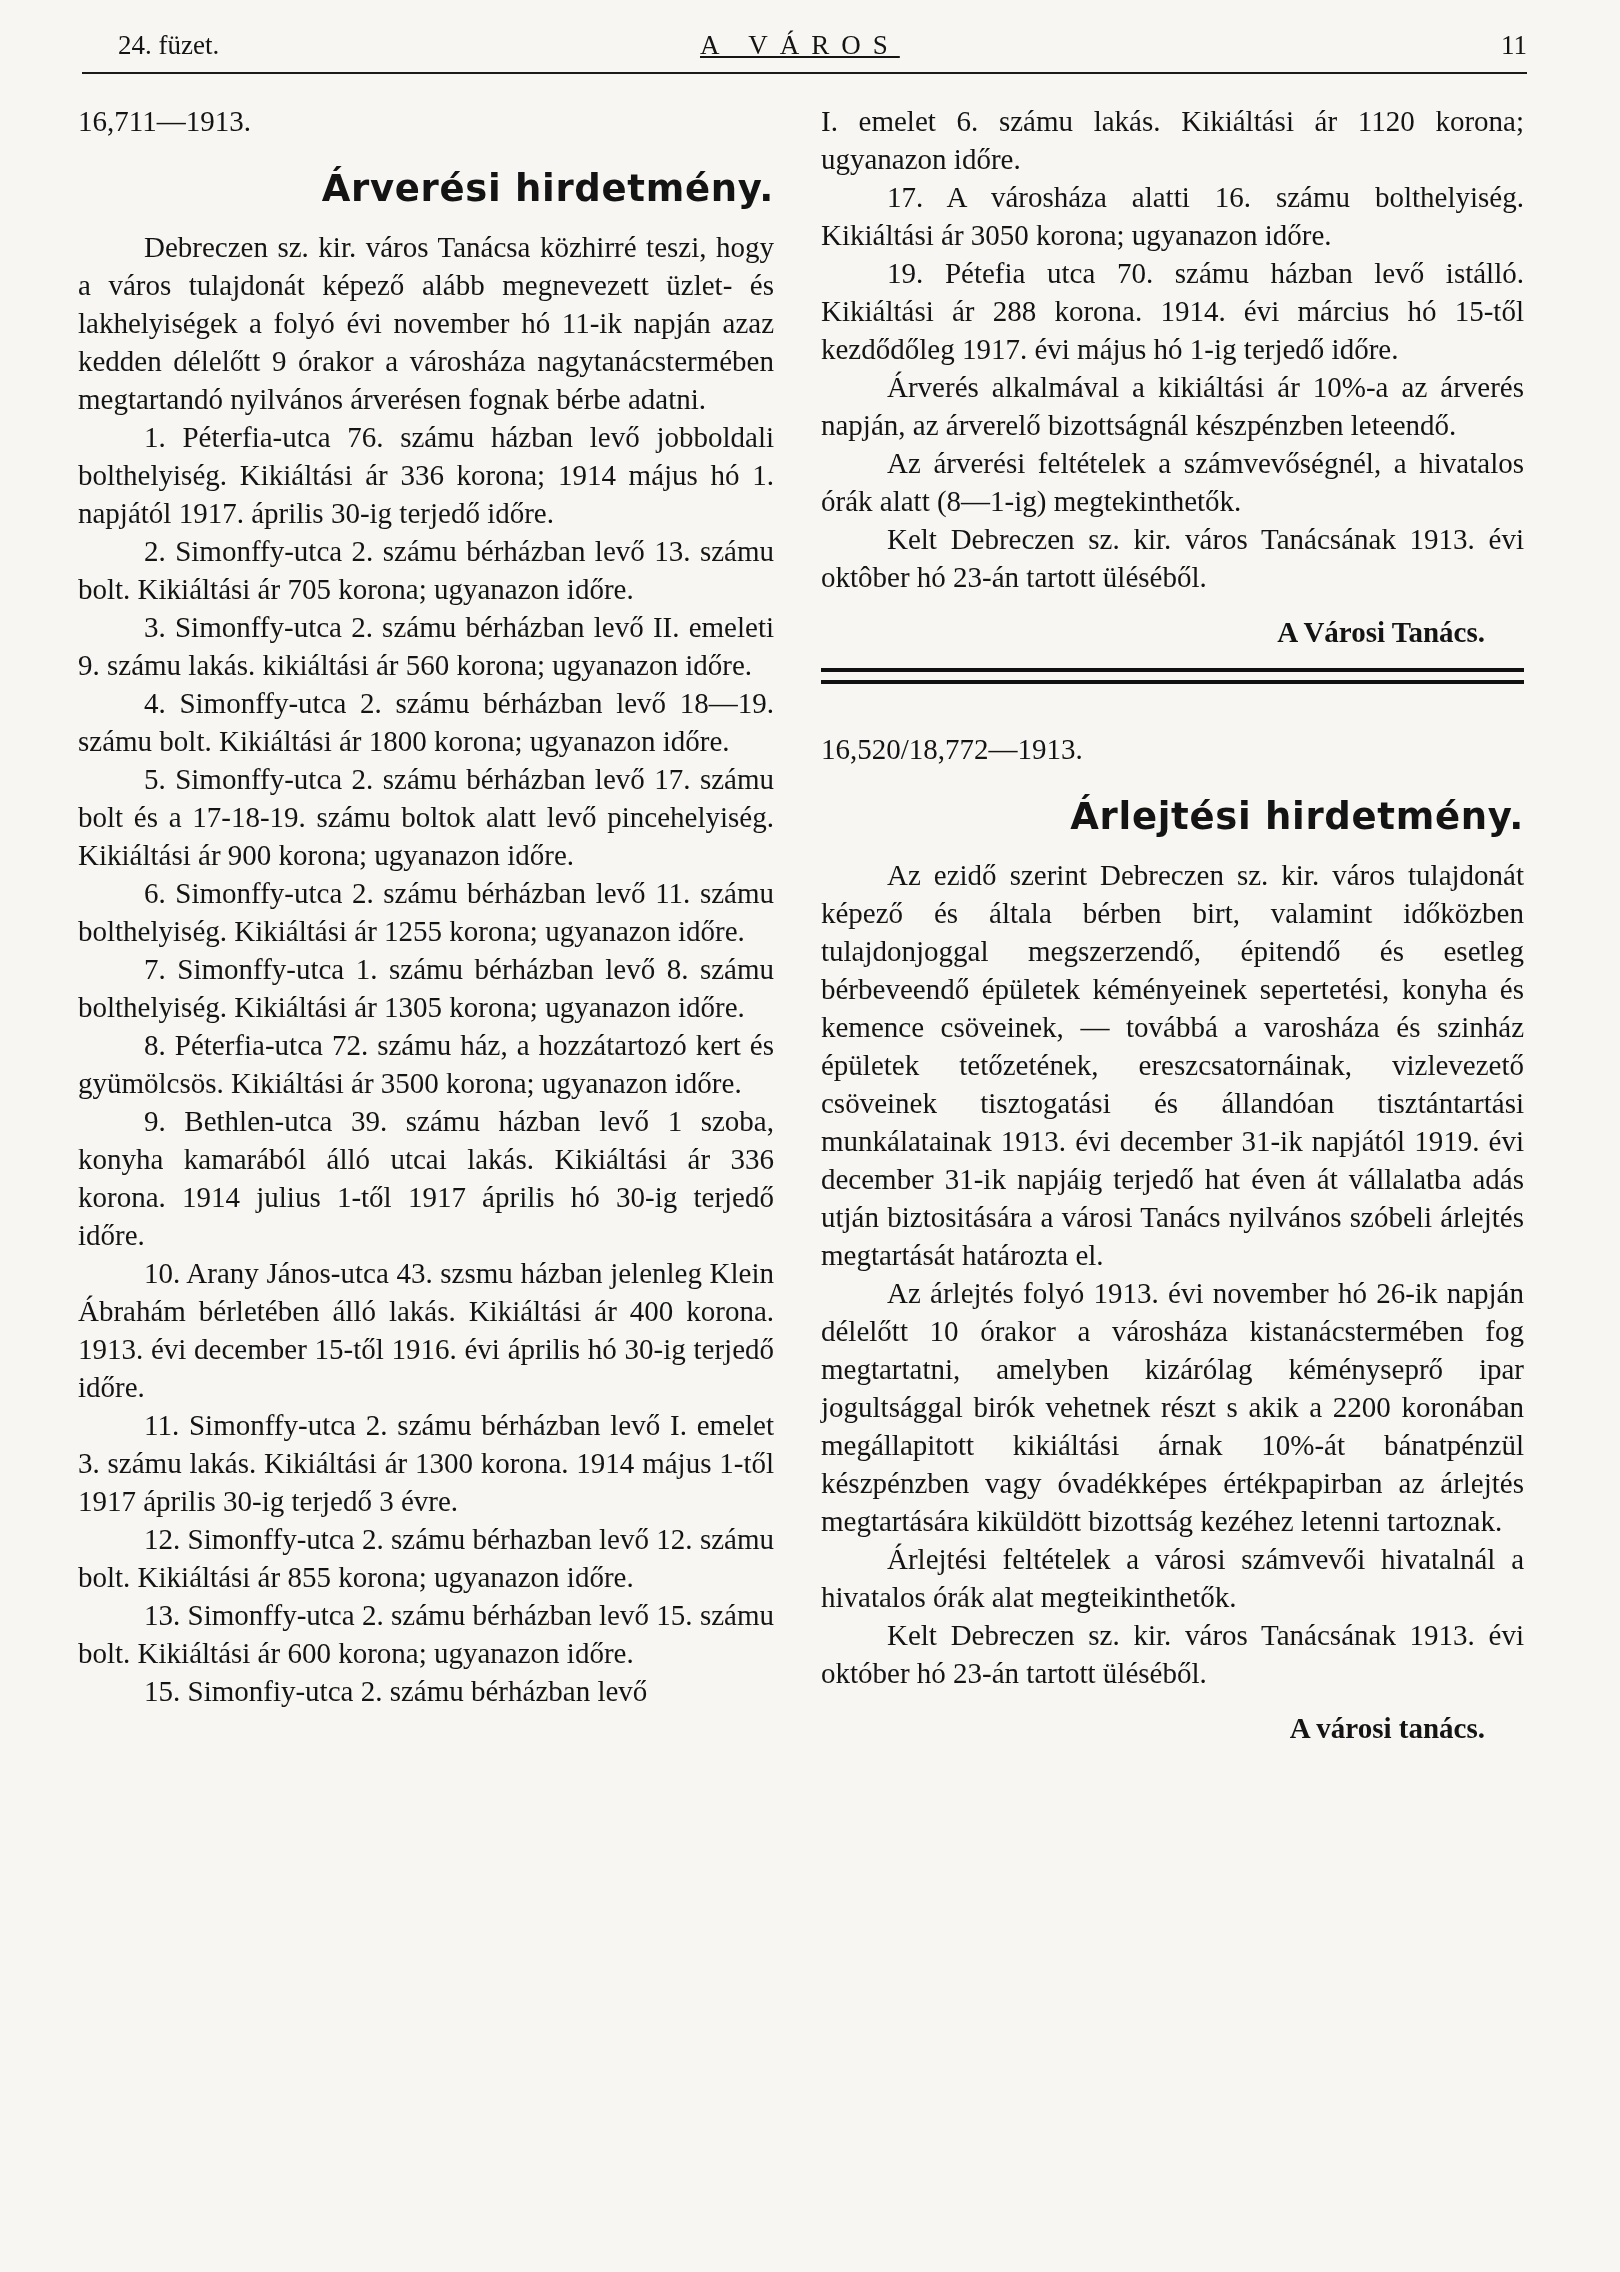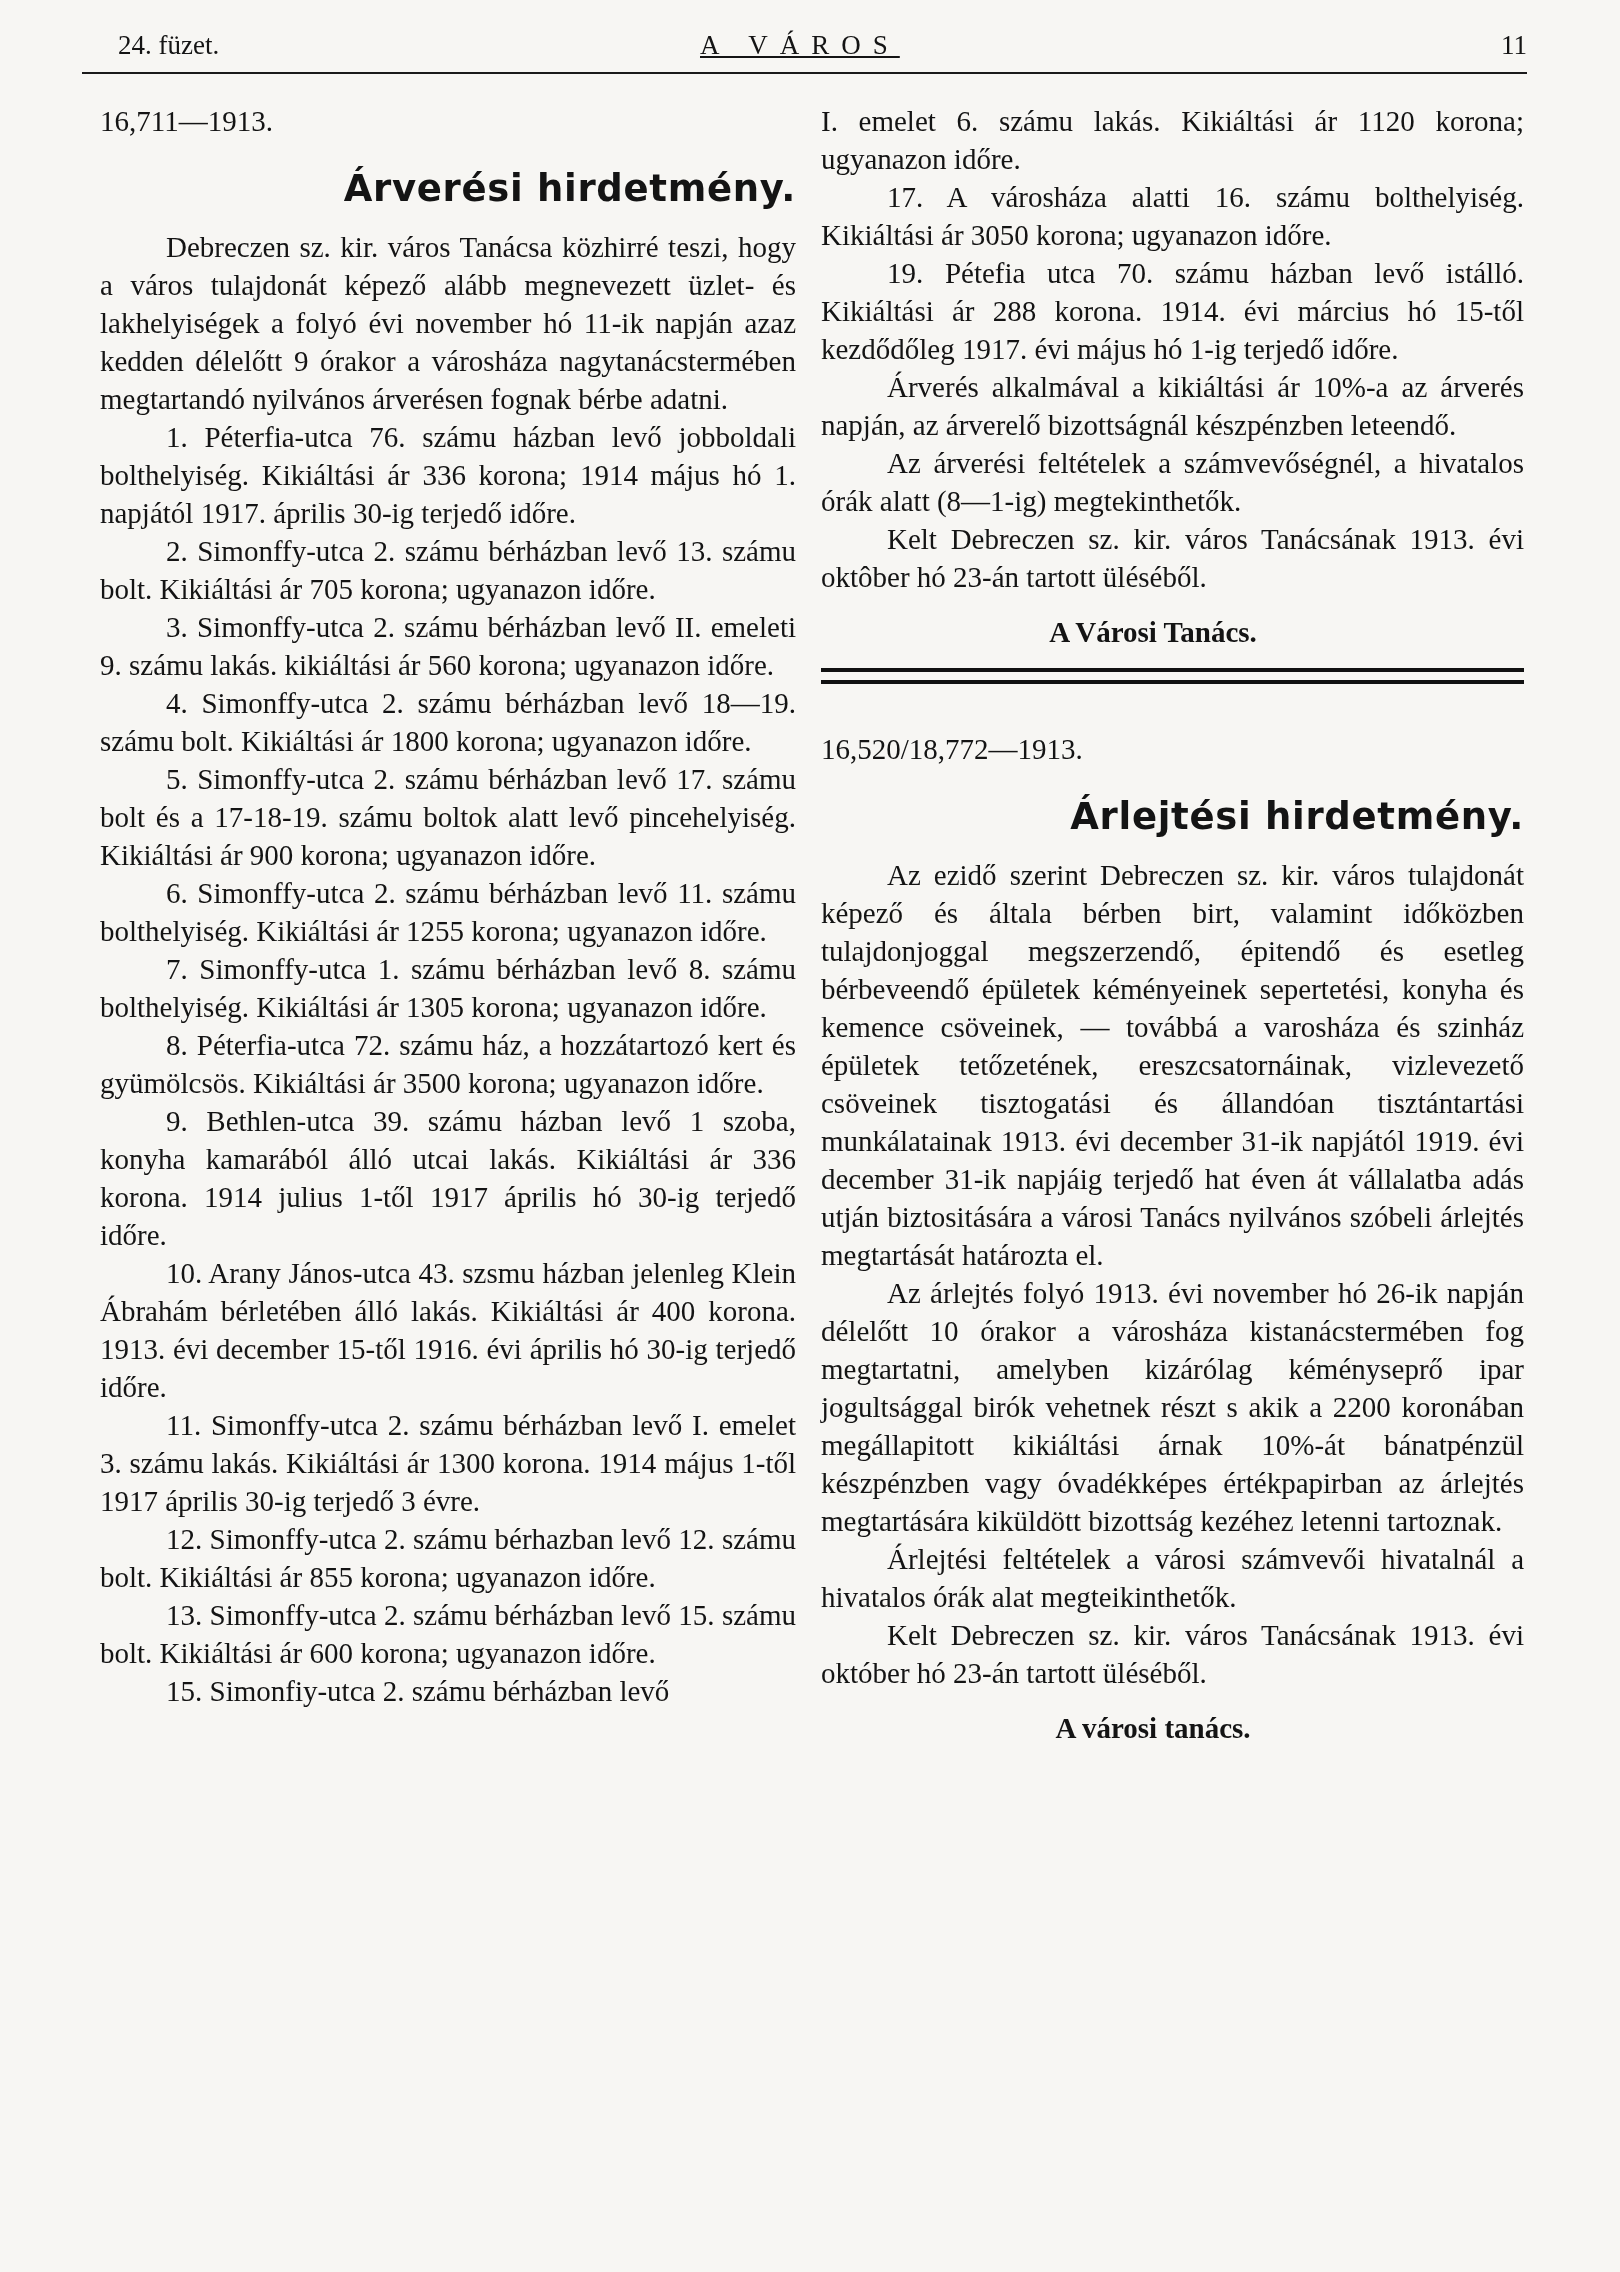--- a/index.html
+++ b/index.html
@@ -11,31 +11,31 @@
   .running-head {
     position: absolute; left: 82px; top: 26px; width: 1445px; height: 39px;
     font-size: 27px; line-height: 39px;
   }
   .running-head .left { position: absolute; left: 36px; top: 0; }
   .running-head .center { position: absolute; left: 618px; top: 0; letter-spacing: 12px; text-decoration: underline; }
   .running-head .right { position: absolute; right: 0; top: 0; }
   .head-rule { position: absolute; left: 82px; top: 72px; width: 1445px; height: 2px; background: #1a1a1a; }
 
   .col { position: absolute; top: 102px; width: 696px; font-size: 29px; line-height: 38px; text-align: justify; }
-  .col.left { left: 100px; }
+  .col.left { left: 78px; }
   .col.right { left: 821px; width: 703px; }
 
   .ref { margin: 0; height: 38px; }
   .notice-title {
     text-align: right; font-family: "DejaVu Sans", sans-serif; font-weight: bold;
     font-size: 37px; line-height: 53px; margin: 22.3px 0 13px 0; letter-spacing: 0.7px;
   }
   p { margin: 0; text-indent: 66px; }
   p.noindent { text-indent: 0; }
-  .sign { text-align: center; font-weight: bold; padding-right: 39px; margin-top: 17px; }
+  .sign { text-align: right; font-weight: bold; padding-right: 39px; margin-top: 17px; }
 
   .double-rule { margin: 17px 0 46px 0; }
   .double-rule div { height: 4px; background: #111; }
   .double-rule div + div { margin-top: 8px; }
 </style>
 </head>
 <body>
 
 <div class="running-head">
   <span class="left">24. füzet.</span>

